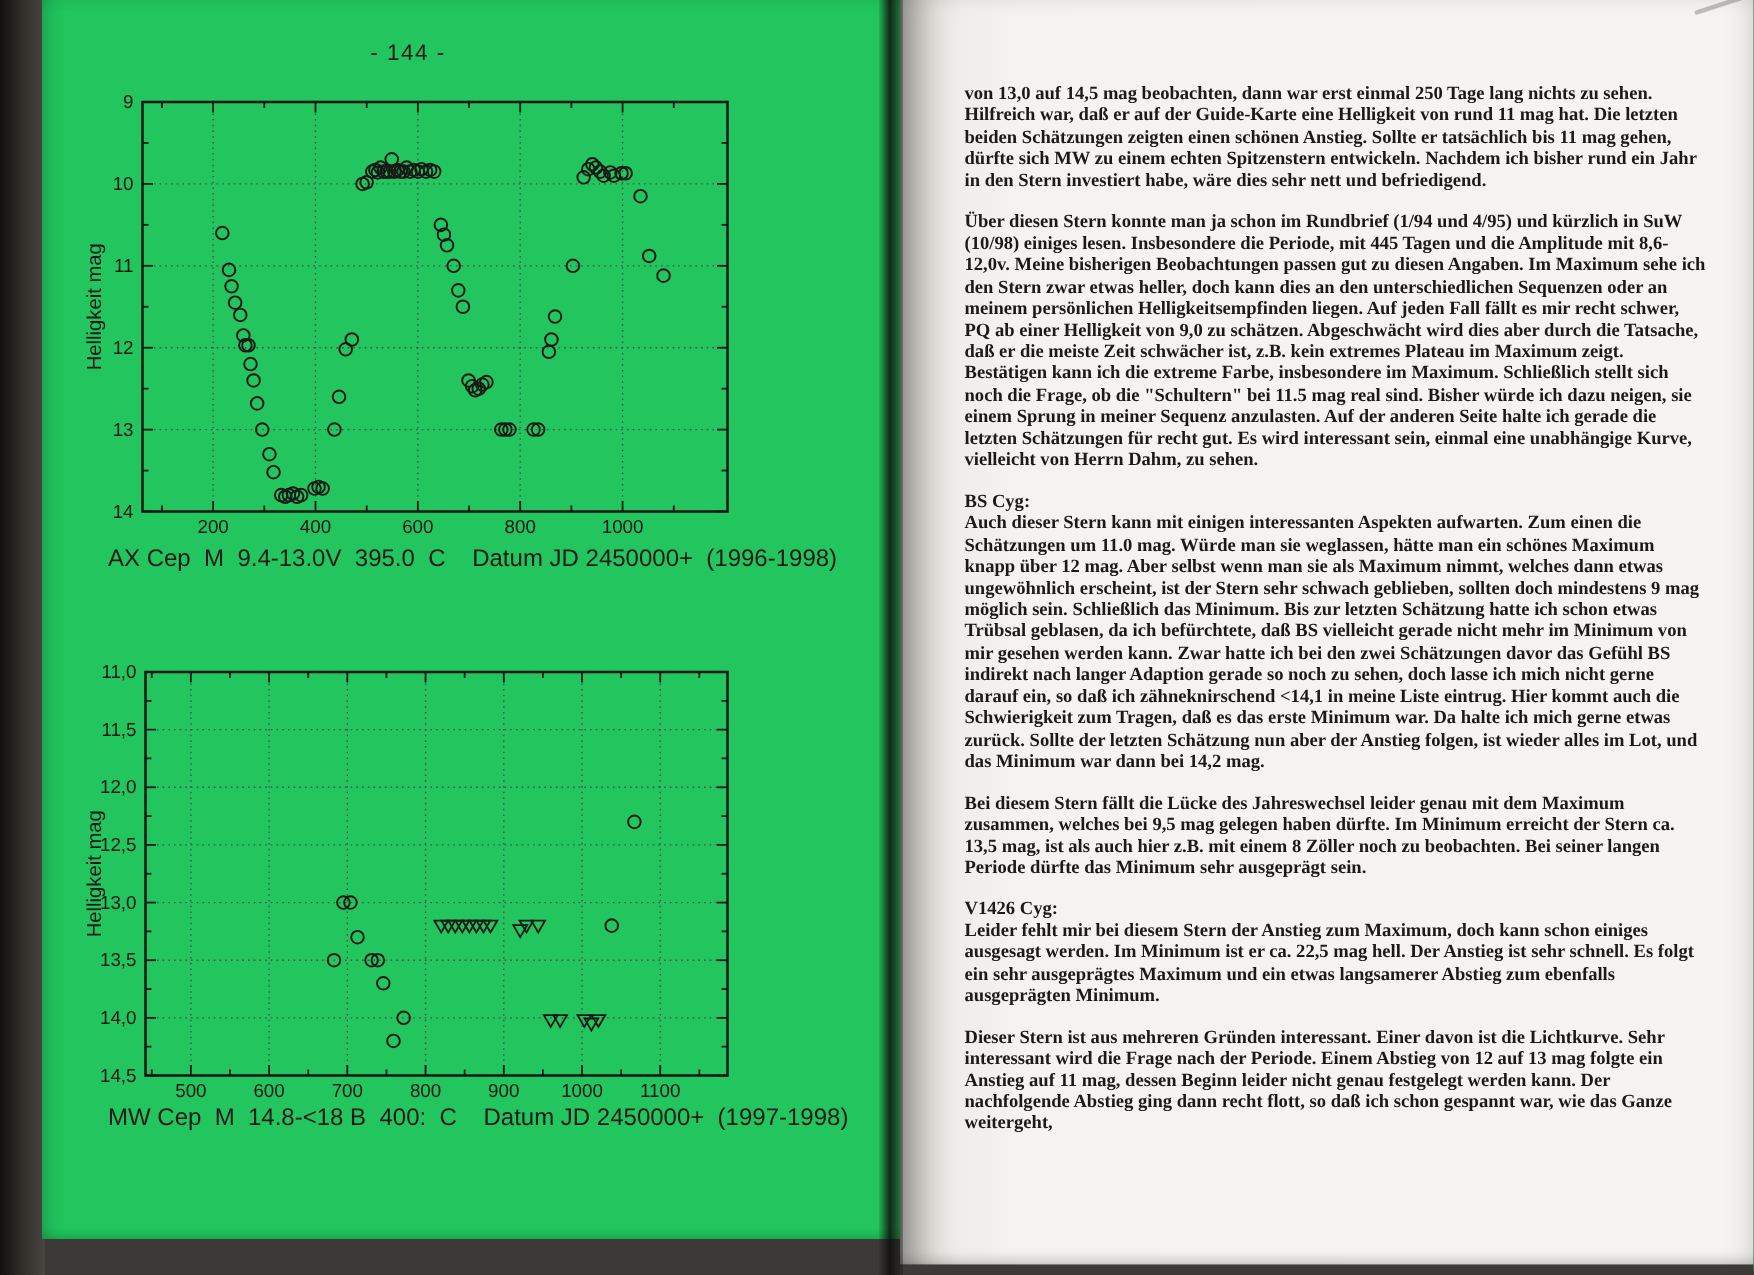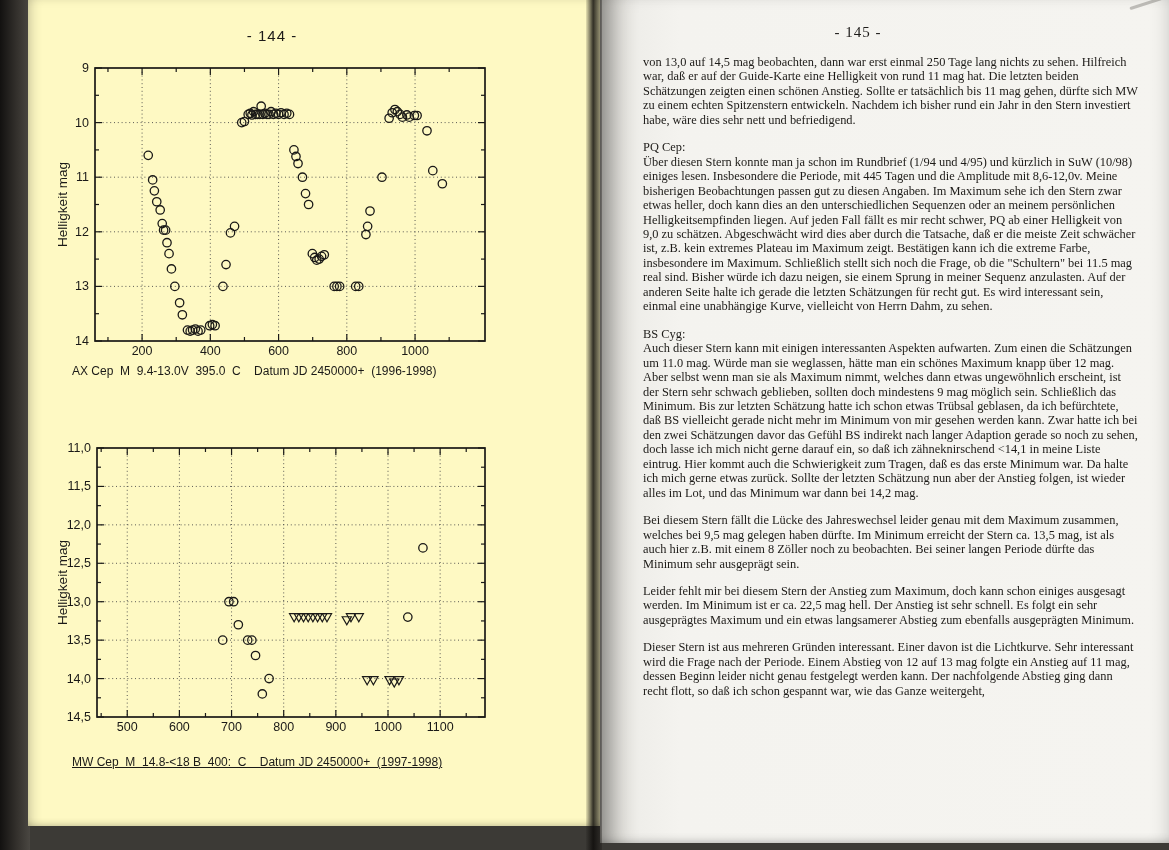--- a/index.html
+++ b/index.html
@@ -10,21 +10,21 @@
     position:relative;overflow:hidden;
   }
   .scan{position:absolute;inset:0;}
   .edge-left{
     position:absolute;left:0;top:0;width:30px;height:850px;
     background:linear-gradient(90deg,#121110 0%,#33302c 55%,#4a4742 100%);
   }
   .page{position:absolute;top:0;}
   .page-left{
     left:28px;width:668px;height:826px;
-    background:#fef9c3;
+    background:#22c55e;
     box-shadow:inset -14px 0 18px -12px rgba(0,0,0,0.45),
                inset 10px 0 14px -10px rgba(0,0,0,0.30),
                inset 0 -6px 8px -6px rgba(0,0,0,0.20);
   }
   .page-right{
     left:600px;width:569px;height:843px;
     background:linear-gradient(90deg,#dcdad4 0%,#efeeea 7%,#f4f3ef 14%,#f5f4f0 100%);
     box-shadow:inset 26px 0 26px -18px rgba(0,0,0,0.45),
                inset -14px 0 20px -14px rgba(0,0,0,0.18),
                inset 0 -8px 10px -8px rgba(0,0,0,0.25);
@@ -33,31 +33,31 @@
     position:absolute;
     font-family:"Liberation Serif", serif;
     font-size:15px;color:#1d1b19;letter-spacing:1px;
   }
   .pagenum-left{left:0;top:27px;width:488px;text-align:center;font-family:"Liberation Sans",sans-serif;}
   .pagenum-right{left:0;top:24px;width:516px;text-align:center;}
   .chart-block{position:absolute;left:28px;}
   .chart-block svg{display:block;}
   .chart-caption{
     font-family:"Liberation Sans", sans-serif;
-    font-size:12px;color:#1b1a18;
+    font-size:16px;color:#1b1a18;
     white-space:pre;margin-left:16px;
   }
   .cap1{margin-top:8px;}
-  .cap2{margin-top:18px;text-decoration:underline;}
+  .cap2{}
   .textcol{
     position:absolute;left:43px;top:55px;width:496px;
     font-size:12.4px;line-height:14.45px;color:#1c1a17;
     text-align:left;
   }
-  .para{margin:0 0 13px 0;}
+  .para{margin:0 0 13px 0;font-weight:bold;}
   .phead{margin:0;}
   .pbody{margin:0;}
   .smudge-tr{
     position:absolute;right:6px;top:2px;width:34px;height:3px;
     background:rgba(90,85,80,0.35);transform:rotate(-18deg);border-radius:2px;
   }
   .fold-line{
     position:absolute;left:586px;top:0;width:16px;height:850px;
     background:linear-gradient(90deg,rgba(20,18,16,0.1),rgba(15,13,11,0.85) 45%,rgba(30,27,24,0.35));
   }
@@ -346,37 +346,36 @@
           <path d="M328.96451612903223,245.7085714285714 L338.1645161290323,245.7085714285714 L333.56451612903226,253.7085714285714 Z" fill="none" stroke="#1a1917" stroke-width="1.2"></path>
           <path d="M333.658064516129,248.01428571428576 L342.85806451612905,248.01428571428576 L338.258064516129,256.0142857142858 Z" fill="none" stroke="#1a1917" stroke-width="1.2"></path>
           <path d="M338.35161290322577,245.7085714285714 L347.5516129032258,245.7085714285714 L342.9516129032258,253.7085714285714 Z" fill="none" stroke="#1a1917" stroke-width="1.2"></path>
         </svg>
       <div class="chart-caption cap2">MW Cep  M  14.8-&lt;18 B  400:  C    Datum JD 2450000+  (1997-1998)</div>
     </div>
   </div>
 
   <div class="page page-right">
     <div class="smudge-tr"></div>
-    <div class="pagenum pagenum-right">- 145 -</div>
     <div class="textcol" id="textcol">
         <div class="para">
           <div class="pbody">von 13,0 auf 14,5 mag beobachten, dann war erst einmal 250 Tage lang nichts zu sehen. Hilfreich war, daß er auf der Guide-Karte eine Helligkeit von rund 11 mag hat. Die letzten beiden Schätzungen zeigten einen schönen Anstieg. Sollte er tatsächlich bis 11 mag gehen, dürfte sich MW zu einem echten Spitzenstern entwickeln. Nachdem ich bisher rund ein Jahr in den Stern investiert habe, wäre dies sehr nett und befriedigend.</div>
         </div>
         <div class="para">
-          <div class="phead">PQ Cep:</div>
           <div class="pbody">Über diesen Stern konnte man ja schon im Rundbrief (1/94 und 4/95) und kürzlich in SuW (10/98) einiges lesen. Insbesondere die Periode, mit 445 Tagen und die Amplitude mit 8,6-12,0v. Meine bisherigen Beobachtungen passen gut zu diesen Angaben. Im Maximum sehe ich den Stern zwar etwas heller, doch kann dies an den unterschiedlichen Sequenzen oder an meinem persönlichen Helligkeitsempfinden liegen. Auf jeden Fall fällt es mir recht schwer, PQ ab einer Helligkeit von 9,0 zu schätzen. Abgeschwächt wird dies aber durch die Tatsache, daß er die meiste Zeit schwächer ist, z.B. kein extremes Plateau im Maximum zeigt. Bestätigen kann ich die extreme Farbe, insbesondere im Maximum. Schließlich stellt sich noch die Frage, ob die "Schultern" bei 11.5 mag real sind. Bisher würde ich dazu neigen, sie einem Sprung in meiner Sequenz anzulasten. Auf der anderen Seite halte ich gerade die letzten Schätzungen für recht gut. Es wird interessant sein, einmal eine unabhängige Kurve, vielleicht von Herrn Dahm, zu sehen.</div>
         </div>
         <div class="para">
           <div class="phead">BS Cyg:</div>
           <div class="pbody">Auch dieser Stern kann mit einigen interessanten Aspekten aufwarten. Zum einen die Schätzungen um 11.0 mag. Würde man sie weglassen, hätte man ein schönes Maximum knapp über 12 mag. Aber selbst wenn man sie als Maximum nimmt, welches dann etwas ungewöhnlich erscheint, ist der Stern sehr schwach geblieben, sollten doch mindestens 9 mag möglich sein. Schließlich das Minimum. Bis zur letzten Schätzung hatte ich schon etwas Trübsal geblasen, da ich befürchtete, daß BS vielleicht gerade nicht mehr im Minimum von mir gesehen werden kann. Zwar hatte ich bei den zwei Schätzungen davor das Gefühl BS indirekt nach langer Adaption gerade so noch zu sehen, doch lasse ich mich nicht gerne darauf ein, so daß ich zähneknirschend &lt;14,1 in meine Liste eintrug. Hier kommt auch die Schwierigkeit zum Tragen, daß es das erste Minimum war. Da halte ich mich gerne etwas zurück. Sollte der letzten Schätzung nun aber der Anstieg folgen, ist wieder alles im Lot, und das Minimum war dann bei 14,2 mag.</div>
         </div>
         <div class="para">
           <div class="pbody">Bei diesem Stern fällt die Lücke des Jahreswechsel leider genau mit dem Maximum zusammen, welches bei 9,5 mag gelegen haben dürfte. Im Minimum erreicht der Stern ca. 13,5 mag, ist als auch hier z.B. mit einem 8 Zöller noch zu beobachten. Bei seiner langen Periode dürfte das Minimum sehr ausgeprägt sein.</div>
         </div>
         <div class="para">
+          <div class="phead">V1426 Cyg:</div>
           <div class="pbody">Leider fehlt mir bei diesem Stern der Anstieg zum Maximum, doch kann schon einiges ausgesagt werden. Im Minimum ist er ca. 22,5 mag hell. Der Anstieg ist sehr schnell. Es folgt ein sehr ausgeprägtes Maximum und ein etwas langsamerer Abstieg zum ebenfalls ausgeprägten Minimum.</div>
         </div>
         <div class="para">
           <div class="pbody">Dieser Stern ist aus mehreren Gründen interessant. Einer davon ist die Lichtkurve. Sehr interessant wird die Frage nach der Periode. Einem Abstieg von 12 auf 13 mag folgte ein Anstieg auf 11 mag, dessen Beginn leider nicht genau festgelegt werden kann. Der nachfolgende Abstieg ging dann recht flott, so daß ich schon gespannt war, wie das Ganze weitergeht,</div>
         </div>
       </div>
   </div>
 
   <div class="fold-line"></div>
 </div>

